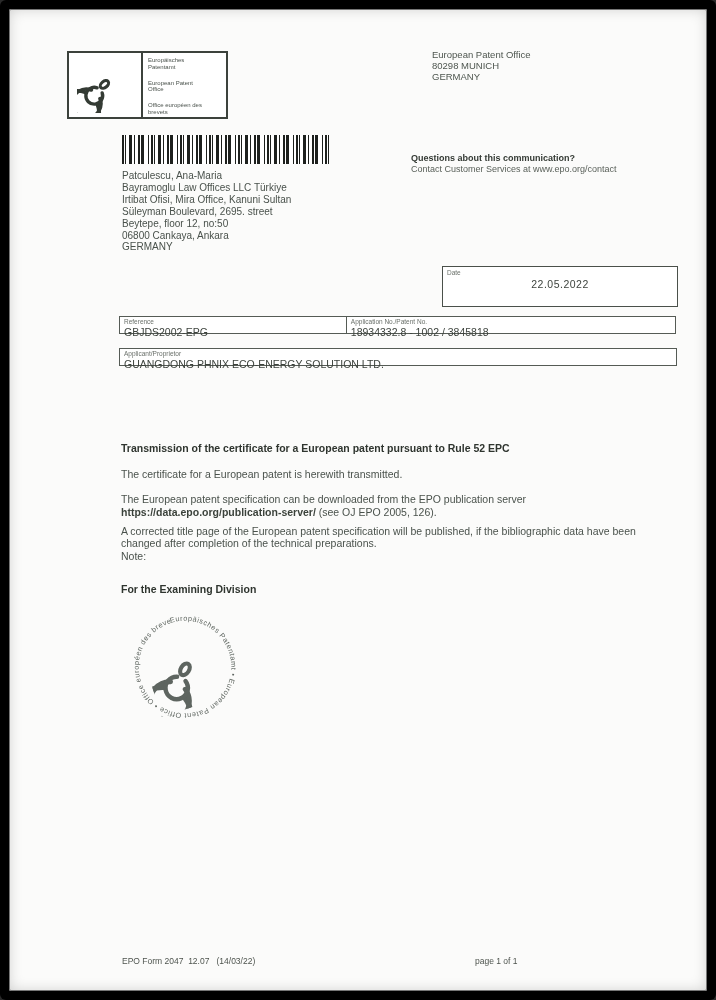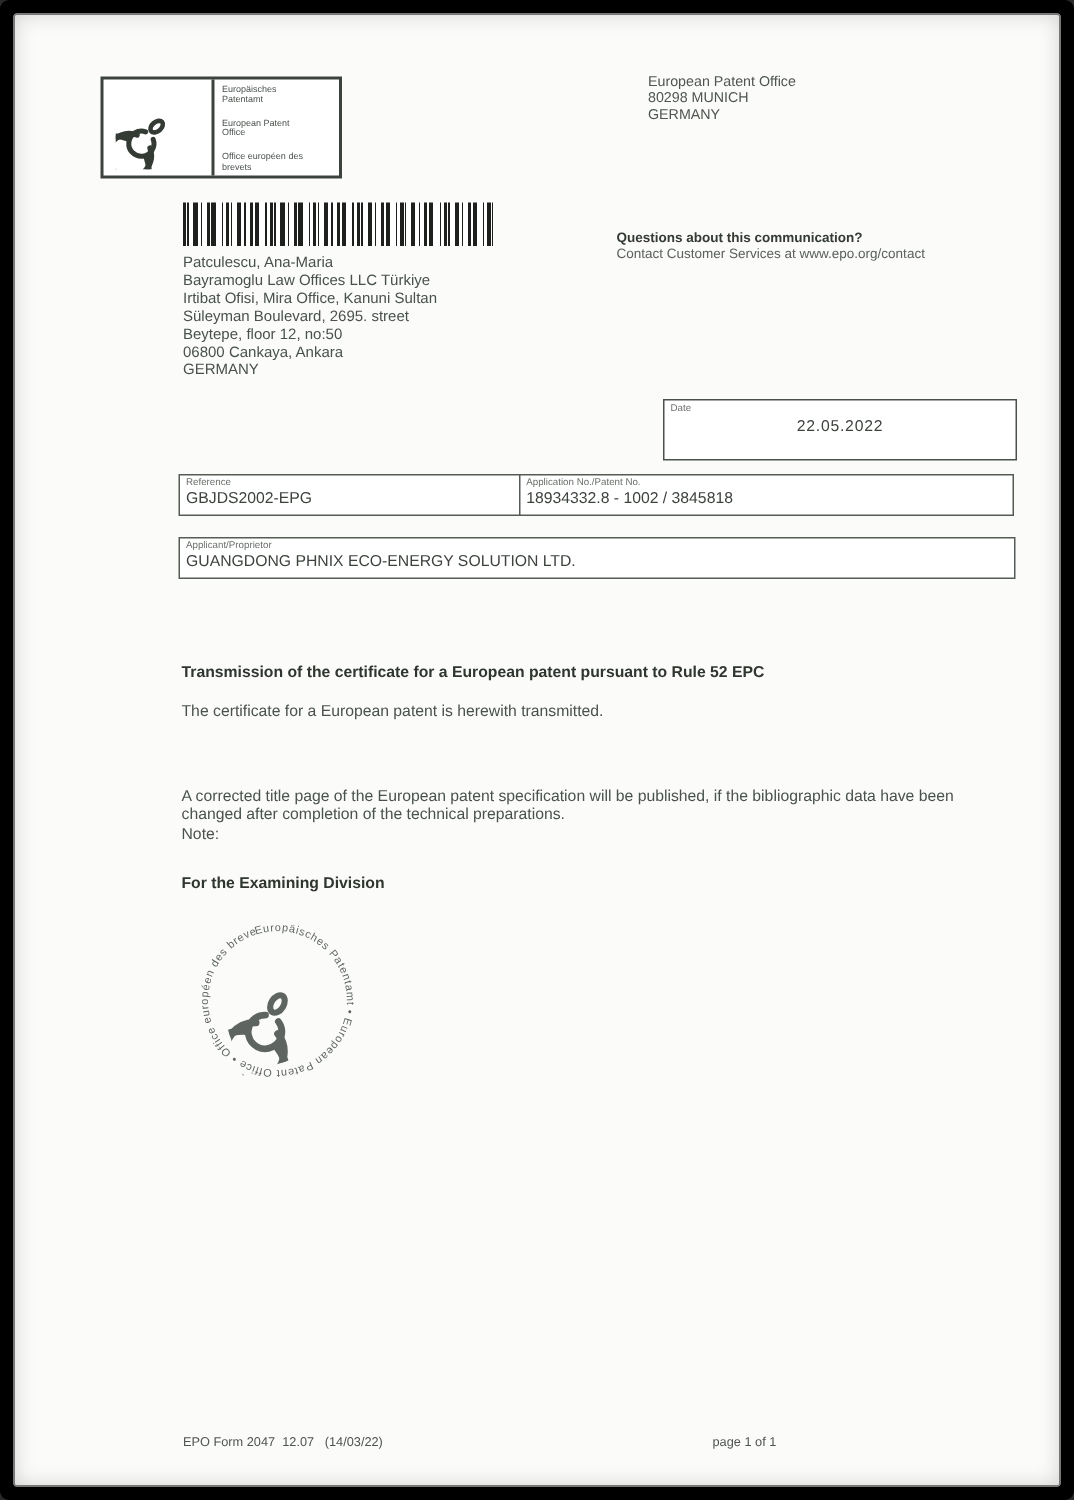--- a/index.html
+++ b/index.html
@@ -43,21 +43,21 @@
         #1d201d 26px 27px, transparent 27px 29px);
   }
   .recipient{position:absolute;left:113px;top:161px;font-size:10px;line-height:11.9px;color:#49514b;}
   
   .date-box{position:absolute;left:433px;top:257px;width:234px;height:39px;border:1.5px solid #4a504a;background:#fff;}
   .date-box .lbl{position:absolute;left:4px;top:2px;font-size:6.5px;color:#6a706a;}
   .date-box .val{position:absolute;left:0;right:0;top:11px;text-align:center;font-size:10.5px;color:#3c423c;letter-spacing:.5px;}
   
   .ref-table{position:absolute;left:110px;top:307px;width:558px;}
   .rt-row{display:flex;}
-  .rt-cell{border:1.2px solid #555b55;background:#fff;padding:1px 4px 0 4px;box-sizing:border-box;height:28px;}
+  .rt-cell{border:1.2px solid #555b55;background:#fff;padding:1px 4px 0 4px;box-sizing:border-box;height:18px;}
   .rt-cell .lbl{font-size:6.5px;color:#6a706a;line-height:8px;}
   .rt-cell .val{font-size:10.5px;color:#3c423c;line-height:12px;}
   .rt-c1{width:228px;}
   .rt-c2{width:330px;margin-left:-1.2px;}
   .rt-full{width:558px;margin-top:14px;}
   
   .body-text{position:absolute;left:112px;width:558px;font-size:10.5px;color:#4a524c;}
   .subject{top:433px;font-weight:bold;color:#2f352f;}
   .para1{top:459px;}
   .para2{top:484px;line-height:12.5px;}
@@ -142,20 +142,24 @@
       <div class="rt-row">
         <div class="rt-cell rt-full">
           <div class="lbl">Applicant/Proprietor</div>
           <div class="val">GUANGDONG PHNIX ECO-ENERGY SOLUTION LTD.</div>
         </div>
       </div>
     </div>
 
     <div class="body-text subject">Transmission of the certificate for a European patent pursuant to Rule 52 EPC</div>
     <div class="body-text para1">The certificate for a European patent is herewith transmitted.</div>
+    <div class="body-text para2">
+      <span>The European patent specification can be downloaded from the EPO publication server</span><br>
+      <span class="url">https://data.epo.org/publication-server/</span><span> (see OJ EPO 2005, 126).</span>
+    </div>
     <div class="body-text note">
       <div>A corrected title page of the European patent specification will be published, if the bibliographic data have been changed after completion of the technical preparations.</div>
       <div>Note:</div>
     </div>
     <div class="body-text signoff">For the Examining Division</div>
 
     <div class="seal">
       <svg width="128" height="128" viewBox="0 0 130 130">
         <defs>
           <path id="ringPath" d="M65,18 a47,47 0 1,1 -0.01,0"></path>

